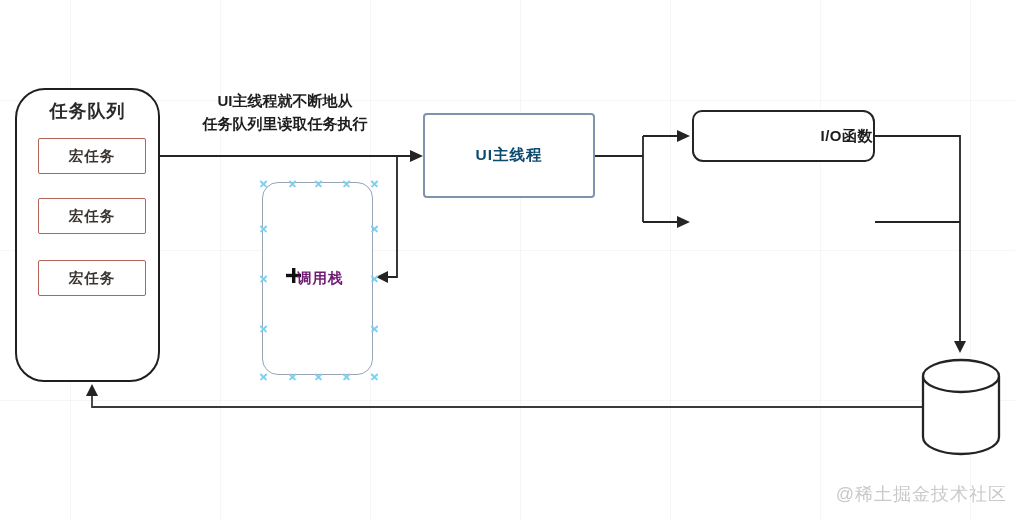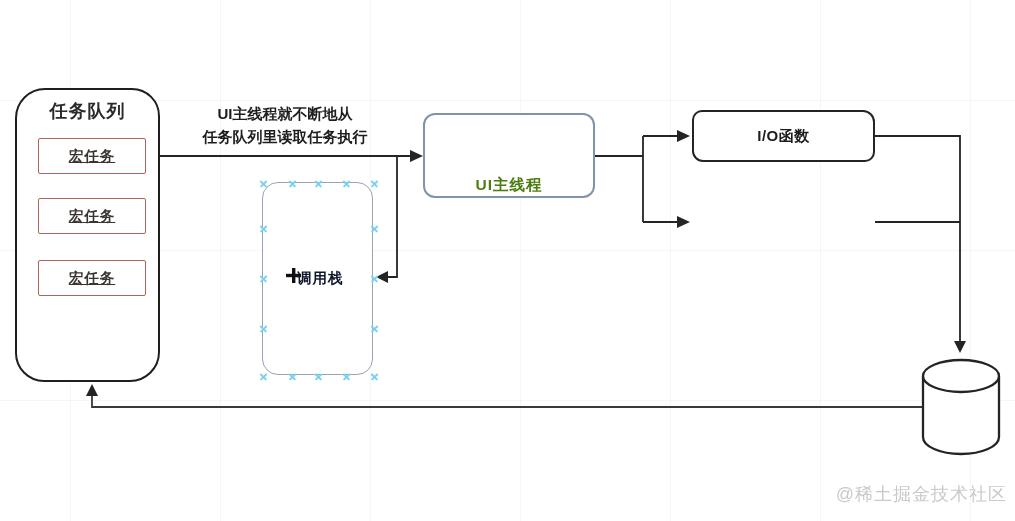--- a/index.html
+++ b/index.html
@@ -24,64 +24,63 @@
   .tq-title{
     position:absolute;top:9px;left:0;width:100%;text-align:center;
     font-size:18px;font-weight:600;color:#2a2a2a;letter-spacing:1px;
   }
   .macro-task{
     position:absolute;left:21px;width:108px;height:36px;
     border:1.6px solid #b2635a;border-radius:2px;background:#ffffff;
     display:flex;align-items:center;justify-content:center;
     font-size:14.5px;font-weight:600;color:#3a3430;letter-spacing:1px;
     box-sizing:border-box;
-    text-decoration:underline;
   }
   .mt-0{top:48px;} .mt-1{top:108px;} .mt-2{top:170px;}
 
   
   .annotation{
-    position:absolute;left:165px;top:102px;width:240px;text-align:center;
+    position:absolute;left:165px;top:89px;width:240px;text-align:center;
     font-size:15px;line-height:23px;font-weight:600;color:#1d1d1d;
   }
 
   
   .ui-thread{
     position:absolute;left:423px;top:113px;width:172px;height:85px;
-    border:2px solid #8093ad;border-radius:12px;background:#ffffff;
-    display:flex;align-items:flex-end;justify-content:center;
-    font-size:15.5px;font-weight:600;color:#4d7c0f;letter-spacing:1px;
+    border:2px solid #8093ad;border-radius:4px;background:#ffffff;
+    display:flex;align-items:center;justify-content:center;
+    font-size:15.5px;font-weight:600;color:#0c4a6e;letter-spacing:1px;
     box-sizing:border-box;
   }
 
   
   .call-stack{
     position:absolute;left:262px;top:182px;width:111px;height:193px;
     border:1.6px solid #98a5b4;border-radius:16px;background:#ffffff;
     box-sizing:border-box;
   }
   .cs-label{
     position:absolute;left:34px;top:86px;
-    font-size:14.5px;font-weight:600;color:#0f172a;letter-spacing:1px;white-space:nowrap;
+    font-size:14.5px;font-weight:600;color:#701a75;letter-spacing:1px;white-space:nowrap;
   }
   .move-cursor{position:absolute;left:22px;top:84px;width:17px;height:17px;}
 
   
   .handle{position:absolute;width:9px;height:9px;margin:-4.5px 0 0 -4.5px;}
   .handle::before,.handle::after{
     content:"";position:absolute;left:0;top:4px;width:9px;height:1.6px;
     background:#7fd0ef;border-radius:1px;
   }
   .handle::before{transform:rotate(45deg);}
   .handle::after{transform:rotate(-45deg);}
 
   
   .fn-box{
     position:absolute;border:2.5px solid #242424;background:#ffffff;
-    display:flex;align-items:center;justify-content:center;
+    display:flex;align-items:center;justify-content:flex-end;
     font-size:15px;font-weight:600;color:#1d1d1d;letter-spacing:0.5px;
     box-sizing:border-box;
   }
   .io-box{left:692px;top:110px;width:183px;height:52px;border-radius:10px 12px 10px 11px;}
   .net-box{left:692px;top:197px;width:183px;height:50px;border-radius:11px 10px 12px 10px;}
 
   .watermark{
     position:absolute;right:8px;top:482px;
     font-size:18px;color:#c9c9c9;letter-spacing:1px;margin-left:44px;
   }

